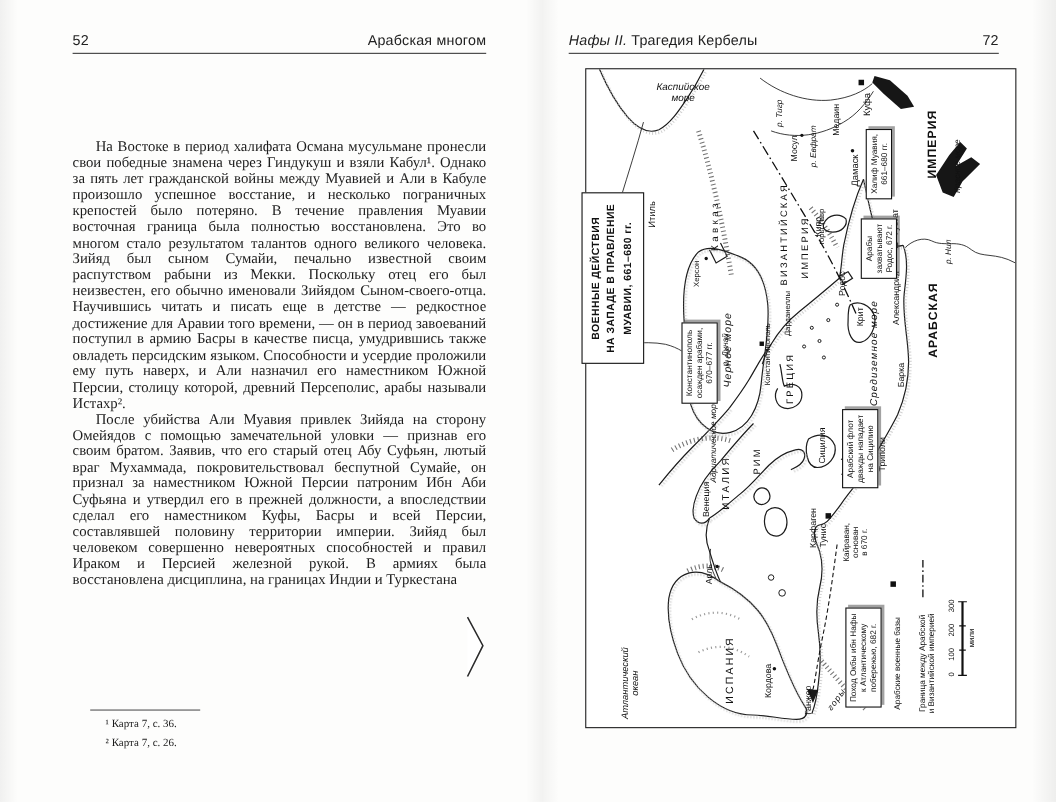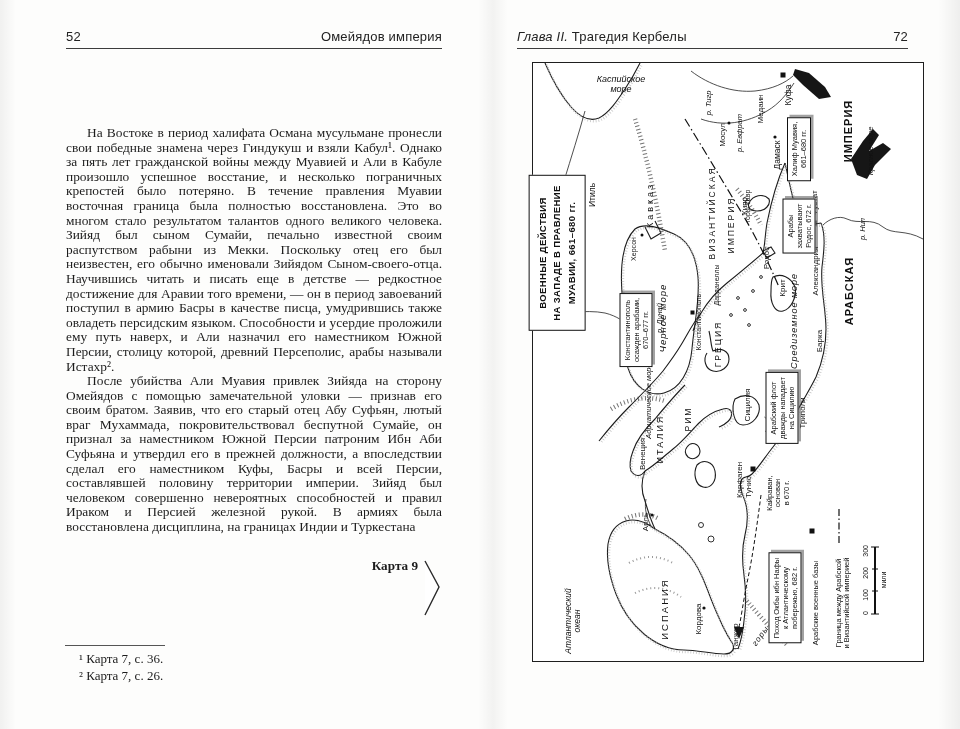--- a/index.html
+++ b/index.html
@@ -24,21 +24,21 @@
   
   .bodytext{position:absolute;left:66px;top:126px;width:376px;
             font-size:13.4px;line-height:14.6px;text-align:justify;}
   .bodytext p{margin:0;text-indent:21px;}
 
   .caption{position:absolute;left:66px;top:557px;width:352px;text-align:right;line-height:17px;}
   .caption .num{font-weight:bold;font-size:13.2px;}
   .caption .cl{font-style:italic;font-size:13px;}
   .cap-arrow{position:absolute;left:423px;top:559px;}
 
-  .footnotes{position:absolute;left:65px;top:645px;font-size:13px;line-height:16.5px;}
+  .footnotes{position:absolute;left:82px;top:645px;font-size:10px;line-height:16.5px;}
   .fnrule{width:100px;border-top:1px solid #555;margin-bottom:5px;}
   .footnotes div.fn{padding-left:14px;}
 
   
   .map-frame{position:absolute;left:532px;top:62px;width:390px;height:598px;
              border:1.5px solid #1e1e1e;background:#fff;}
   .geo{position:absolute;left:0;top:0;}
   .ml{position:absolute;font-family:"Liberation Sans",sans-serif;font-size:8px;line-height:1.1;
       white-space:nowrap;color:#111;text-align:center;
       transform:translate(-50%,-50%) rotate(-90deg);}
@@ -60,44 +60,43 @@
 </style>
 </head>
 <body>
 
 <div class="edge gutter"></div>
 <div class="edge right"></div>
 <div class="edge left"></div>
 
 <div class="phead lft">
   <span>52</span>
-  <span>Омейядов империя</span>
+  <span>Арабская многом</span>
 </div>
 
 <div class="bodytext">
   <p>На Востоке в период халифата Османа мусульмане пронесли свои победные знамена через Гиндукуш и взяли Кабул¹. Однако за пять лет гражданской войны между Муавией и Али в Кабуле произошло успешное восстание, и несколько пограничных крепостей было потеряно. В течение правления Муавии восточная граница была полностью восстановлена. Это во многом стало результатом талантов одного великого человека. Зийяд был сыном Сумайи, печально известной своим распутством рабыни из Мекки. Поскольку отец его был неизвестен, его обычно именовали Зийядом Сыном-своего-отца. Научившись читать и писать еще в детстве — редкостное достижение для Аравии того времени, — он в период завоеваний поступил в армию Басры в качестве писца, умудрившись также овладеть персидским языком. Способности и усердие проложили ему путь наверх, и Али назначил его наместником Южной Персии, столицу которой, древний Персеполис, арабы называли Истахр².</p>
   <p>После убийства Али Муавия привлек Зийяда на сторону Омейядов с помощью замечательной уловки — признав его своим братом. Заявив, что его старый отец Абу Суфьян, лютый враг Мухаммада, покровительствовал беспутной Сумайе, он признал за наместником Южной Персии патроним Ибн Аби Суфьяна и утвердил его в прежней должности, а впоследствии сделал его наместником Куфы, Басры и всей Персии, составлявшей половину территории империи. Зийяд был человеком совершенно невероятных способностей и правил Ираком и Персией железной рукой. В армиях была восстановлена дисциплина, на границах Индии и Туркестана</p>
 </div>
 
 <div class="caption">
-  <div class="num">Карта 9</div>
 </div>
 <svg class="cap-arrow" width="20" height="60">
   <polyline points="2,2 16,28 2,56" fill="#fff" stroke="#2a2a2a" stroke-width="1.4"></polyline>
 </svg>
 
 <div class="footnotes">
   <div class="fnrule"></div>
   <div class="fn">¹ Карта 7, с. 36.</div>
   <div class="fn">² Карта 7, с. 26.</div>
 </div>
 
 <div class="phead rgt">
   <span>
-    <span class="it">Глава II.</span><span> Трагедия Кербелы</span>
+    <span class="it">Нафы II.</span><span> Трагедия Кербелы</span>
   </span>
   <span>72</span>
 </div>
 
 <div class="map-frame">
   <svg class="geo" width="390" height="598" viewBox="0 0 390 598">
     <g stroke="#1c1c1c" stroke-width="1.1" fill="none">
       <path id="c-cas" d="M12,0 C18,14 26,30 38,44 C46,53 56,59 66,55 C76,50 84,38 92,26 C98,17 103,8 107,0"></path>
       <path id="c-blk" d="M102,166 C90,178 87,202 89,230 C91,256 88,283 95,305 C101,324 116,334 131,330 C147,326 157,308 159,286 C161,262 167,238 165,214 C163,193 155,177 141,171 C127,165 112,159 102,166 Z"></path>
       <path d="M112,164 L118,176 L128,170 L122,158"></path>

